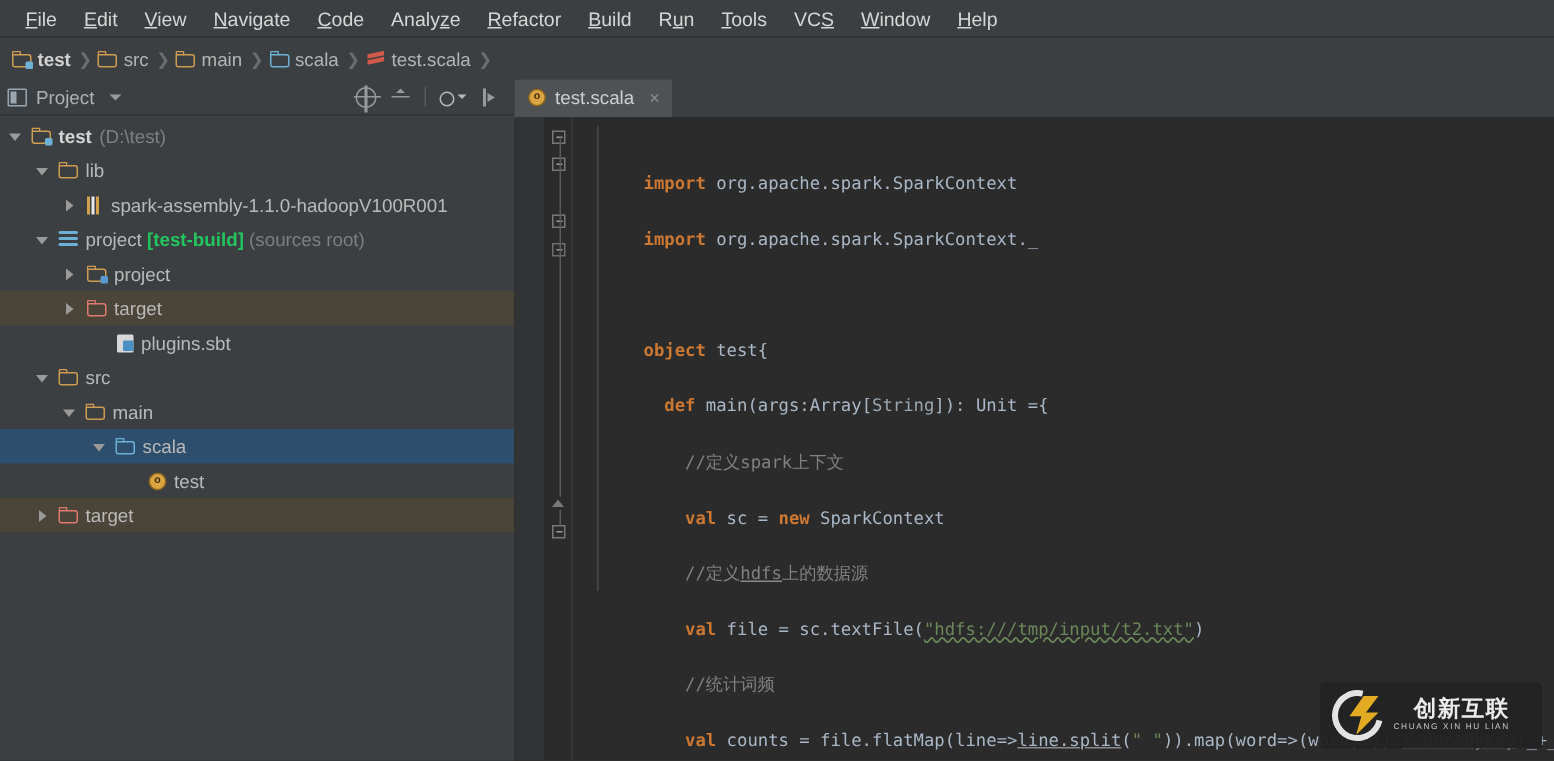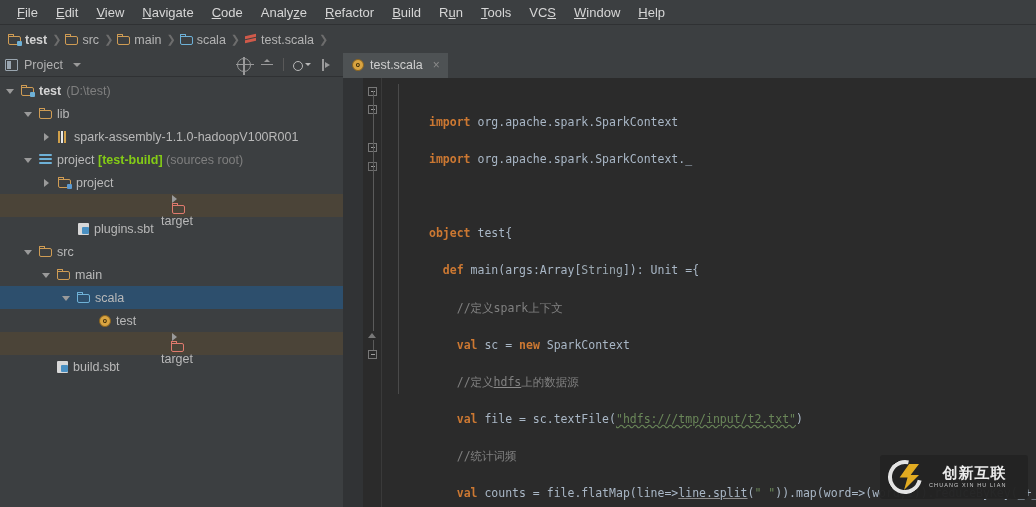--- a/index.html
+++ b/index.html
@@ -153,21 +153,21 @@
 
   .tree{padding-top:2px;font-size:12.5px;}
   .node{
     height:23px;display:flex;align-items:center;white-space:nowrap;
     padding-left:6px;box-sizing:border-box;color:#b9b9b9;cursor:default;
   }
   .node .lbl{margin-left:5px;}
   .node .sub{color:#7f7f7f;margin-left:5px;}
   .node .bold{font-weight:bold;color:#d4d4d4;}
   .node.sel{background:#2d4f6d;}
-  .node.hl{background:#4b4438;flex-direction:column;}
+  .node.hl{background:#4b4438;}
   .indent{display:inline-block;flex:0 0 auto;}
 
   
   .editor{
     position:absolute;left:343px;top:53px;width:693px;height:454px;
     background:#2b2b2b;box-sizing:border-box;
   }
   .tabbar{
     height:25px;background:#3c3f41;display:flex;align-items:stretch;
     box-sizing:border-box;
@@ -353,21 +353,21 @@
       </div>
 
       <div class="node">
         <span class="indent" style="width:18px"></span>
         <span class="arrow open"></span>
         <span class="ico moduleico" style="margin-left:6px">
             <i></i>
             <i></i>
             <i></i>
           </span>
-        <span class="lbl"><span>project</span> <b style="color:#84cc16">[test-build]</b> <span style="color:#7f7f7f">(sources root)</span></span>
+        <span class="lbl"><span>project</span> <b style="color:#22c55e">[test-build]</b> <span style="color:#7f7f7f">(sources root)</span></span>
       </div>
 
       <div class="node">
         <span class="indent" style="width:36px"></span>
         <span class="arrow"></span>
         <span class="ico folder srcbadge" style="margin-left:7px">
             <i class="badge"></i>
           </span>
         <span class="lbl">project</span>
       </div>
@@ -415,26 +415,20 @@
         <span class="lbl">test</span>
       </div>
 
       <div class="node hl">
         <span class="indent" style="width:18px"></span>
         <span class="arrow"></span>
         <span class="ico folder red" style="margin-left:6px"></span>
         <span class="lbl">target</span>
       </div>
 
-      <div class="node">
-        <span class="indent" style="width:36px"></span>
-        <span class="arrow hidden"></span>
-        <span class="ico sbtico" style="margin-left:6px"></span>
-        <span class="lbl">build.sbt</span>
-      </div>
 
 
     </div>
   </div>
 
   <div class="editor">
 
     <div class="tabbar">
       <div class="tab">
         <span class="ico scalaico">o</span>

